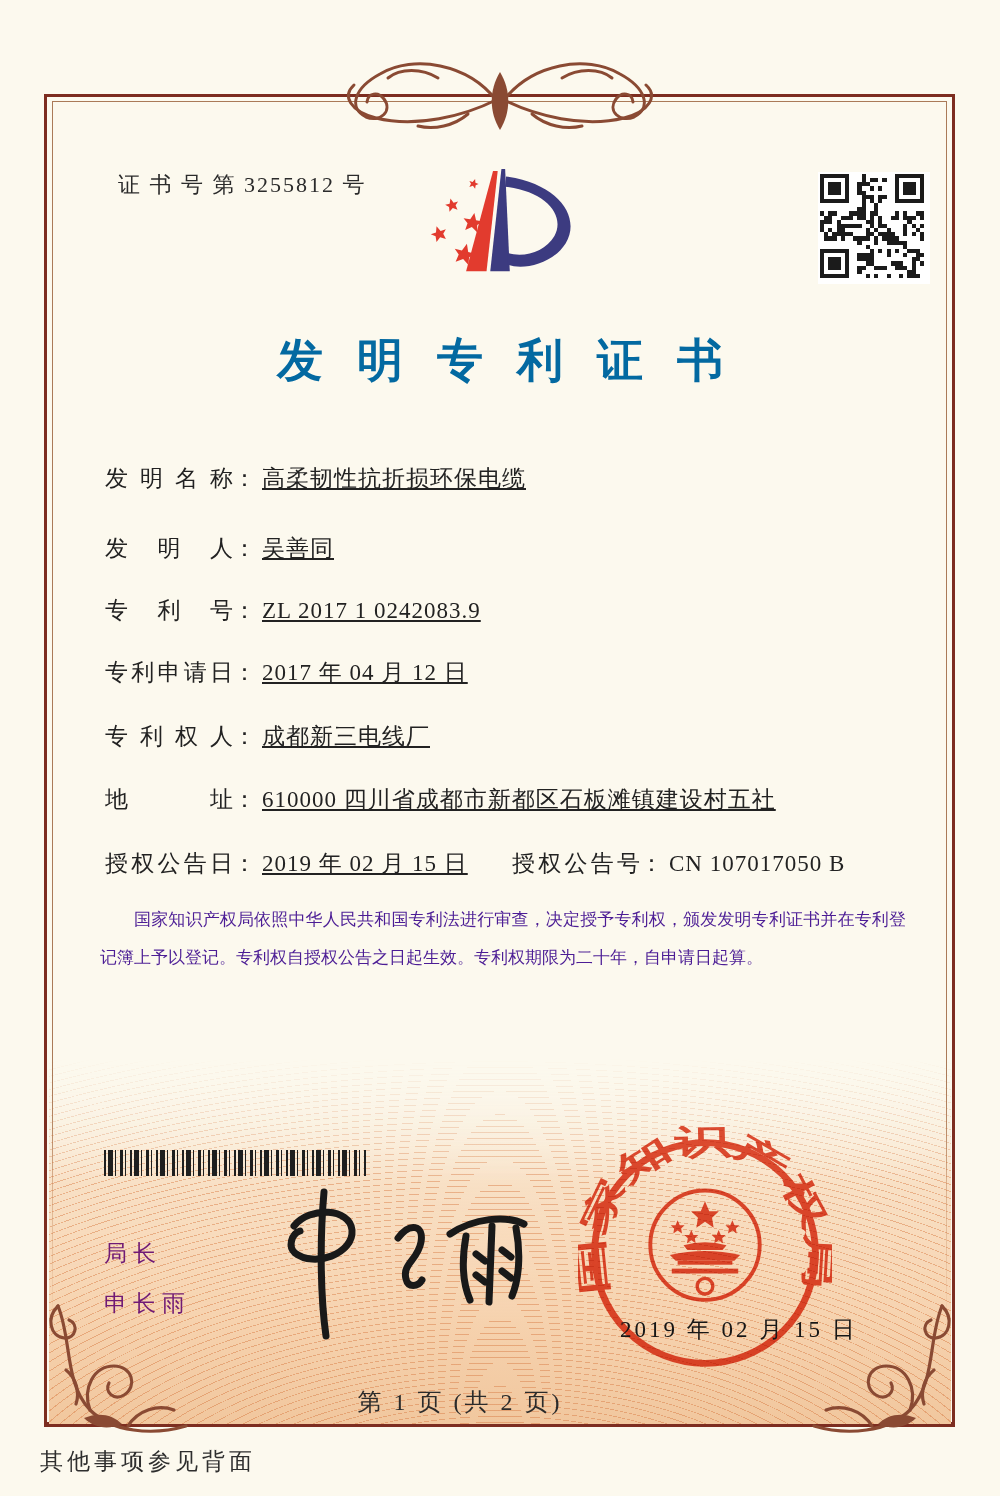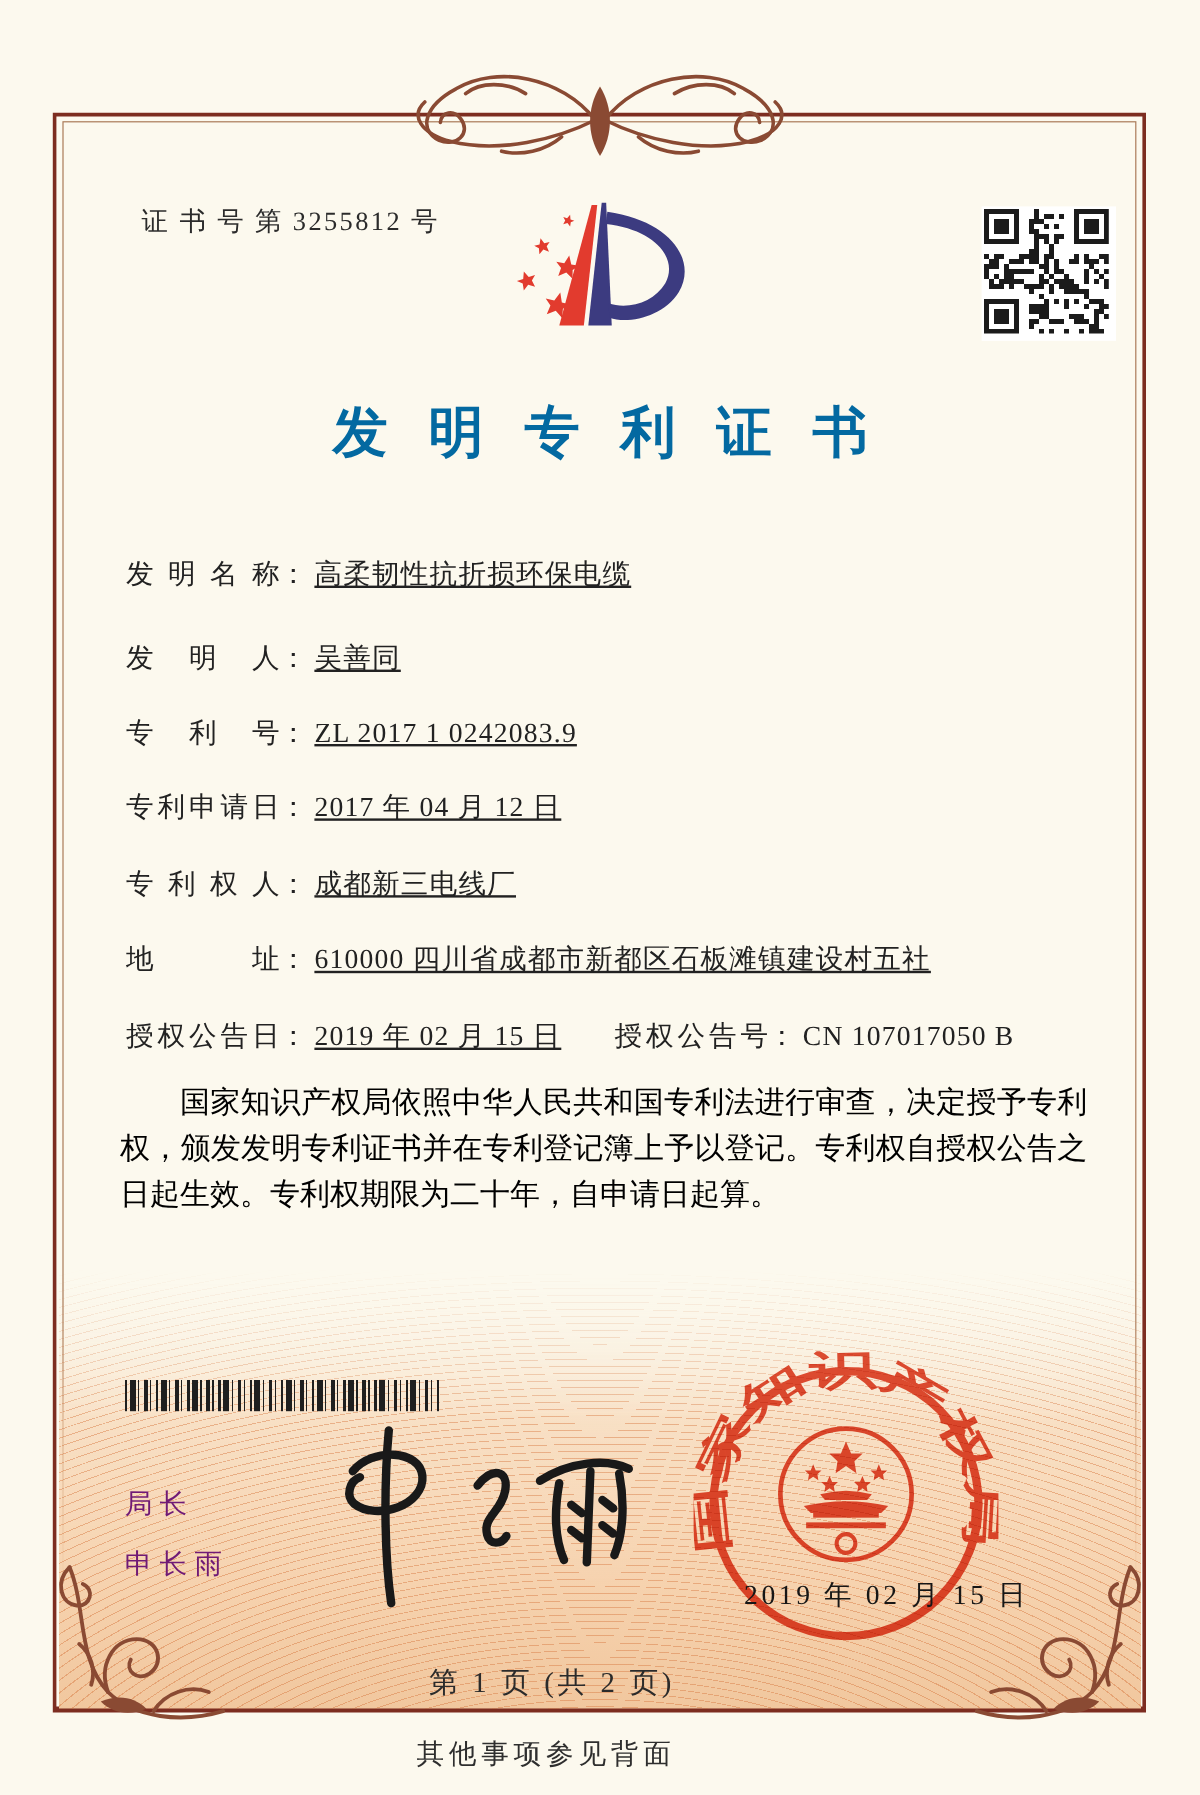--- a/index.html
+++ b/index.html
@@ -38,22 +38,22 @@
 
   
   .row{position:absolute;left:105px;font-size:23px;white-space:nowrap;color:#222;text-decoration:underline;}
   .row2{position:absolute;left:512px;font-size:23px;white-space:nowrap;color:#222;}
   .flabel{display:inline-block;width:128px;text-align:justify;text-align-last:justify;
     text-justify:inter-character;vertical-align:bottom;}
   .colon{display:inline-block;margin:0 6px 0 0;}
   .fvalue{letter-spacing:1px;}
 
   
-  .paras{position:absolute;left:100px;top:901px;width:806px;font-size:25px;
-    line-height:38px;text-align:justify;color:#000000;}
+  .paras{position:absolute;left:100px;top:901px;width:806px;font-size:17px;
+    line-height:38px;text-align:justify;color:#4c1d95;}
   .paras p{margin:0;text-indent:2em;}
 
   
   .barcode{position:absolute;left:104px;top:1150px;width:264px;height:26px;
     background:repeating-linear-gradient(90deg,
       #1f1f1f 0 2px, transparent 2px 4px,
       #1f1f1f 4px 9px, transparent 9px 11px,
       #1f1f1f 11px 12px, transparent 12px 16px,
       #1f1f1f 16px 19px, transparent 19px 21px,
       #1f1f1f 21px 22px, transparent 22px 26px);}
@@ -62,21 +62,21 @@
     font-family:"Liberation Sans","DejaVu Sans",sans-serif;font-size:23px;
     letter-spacing:6px;color:#701a75;line-height:50px;}
   .signature{position:absolute;left:268px;top:1182px;width:274px;height:164px;}
 
   .seal{position:absolute;left:578px;top:1126px;width:254px;height:254px;
     mix-blend-mode:multiply;opacity:.95;}
   .seal-date{position:absolute;left:620px;top:1314px;font-size:23px;letter-spacing:3px;color:#161616;}
 
   .page-note{position:absolute;left:40px;top:1386px;width:840px;text-align:center;
     font-size:24px;letter-spacing:3px;color:#2b2b2b;}
-  .back-note{position:absolute;left:40px;top:1446px;width:830px;text-align:center;
+  .back-note{position:absolute;left:40px;top:1446px;width:830px;text-align:left;
     font-size:23px;letter-spacing:4px;color:#2e2e2e;}
 </style>
 </head>
 <body>
 
 <div class="frame-outer">
   <div class="frame-inner"></div>
 </div>
 <div class="guilloche"></div>
 

